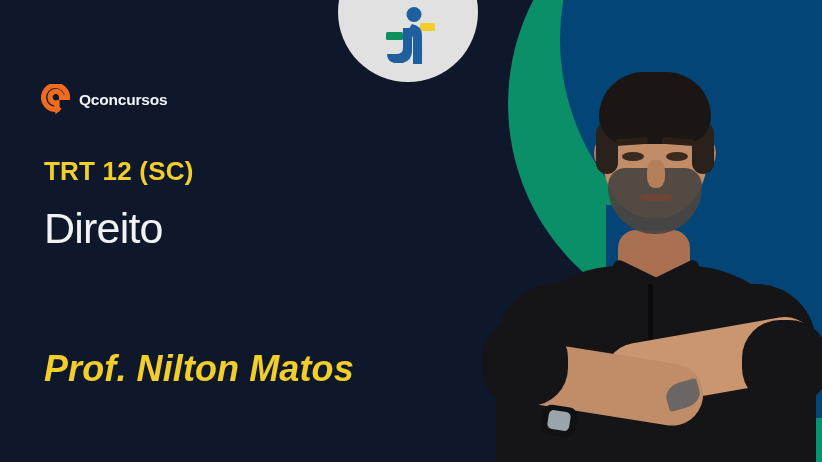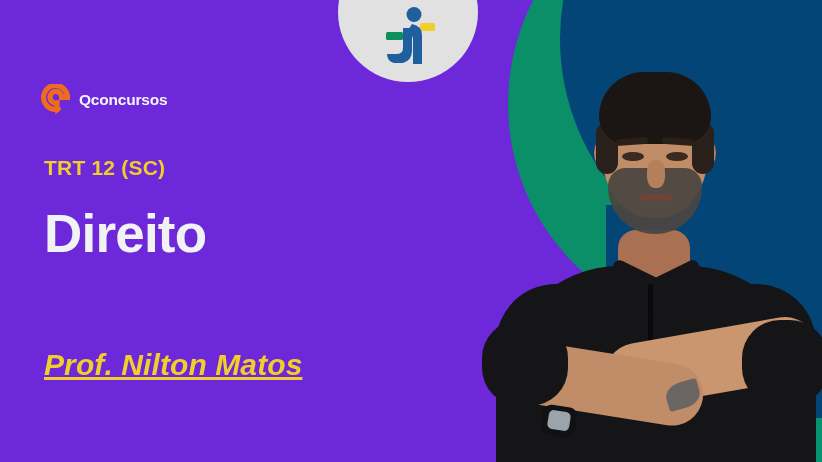--- a/index.html
+++ b/index.html
@@ -5,21 +5,21 @@
 <style>
   * { margin:0; padding:0; box-sizing:border-box; }
   html,body { width:822px; height:462px; overflow:hidden; }
   body {
     font-family:"Liberation Sans", sans-serif;
     background:#034577;
   }
   .canvas {
     position:relative;
     width:822px; height:462px;
-    background:#6d28d9;
+    background:#0f172a;
     overflow:hidden;
   }
 
   
   .bg-shapes { position:absolute; inset:0; overflow:hidden; }
 
   
   .shape-green-disc {
     position:absolute;
     left:508px; top:-122px;
@@ -102,43 +102,42 @@
     font-size:15.5px;
     font-weight:700;
     letter-spacing:-0.2px;
   }
 
   
   .eyebrow {
     position:absolute;
     left:44px; top:156px;
     color:#f2ce2a;
-    font-size:21px;
+    font-size:26px;
     font-weight:700;
     letter-spacing:0.2px;
   }
   .headline {
     position:absolute;
     left:44px; top:206px;
     color:#f1f2f3;
-    font-size:53px;
-    font-weight:700;
+    font-size:43px;
+    font-weight:400;
     line-height:1.06;
     letter-spacing:-0.8px;
   }
   .headline span { display:block; }
   .teacher {
     position:absolute;
     left:44px; top:348px;
     color:#f2ce2a;
-    font-size:30px;
+    font-size:36px;
     font-weight:700;
     font-style:italic;
     letter-spacing:0.1px;
-    text-decoration:underline;
   }
 
   
   .presenter {
     position:absolute;
     left:486px; top:34px;
     width:336px; height:428px;
   }
   .p-layer { position:absolute; }
 

